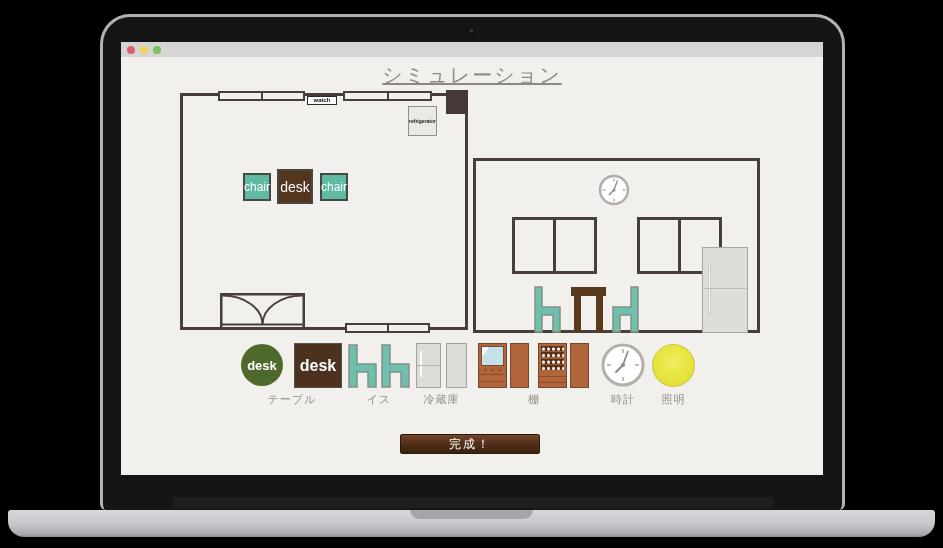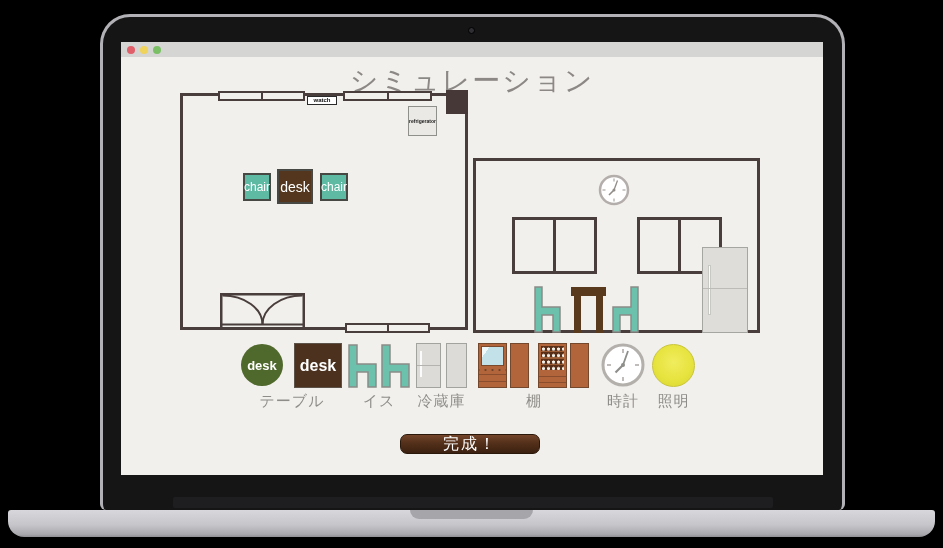--- a/index.html
+++ b/index.html
@@ -26,21 +26,21 @@
           background:#f2f0ec;overflow:hidden;}
   .titlebar{position:absolute;left:0;top:0;width:702px;height:15px;
             background:#d5d5d3;display:flex;align-items:center;gap:5px;
             padding-left:6px;box-sizing:border-box;}
   .tdot{width:8px;height:8px;border-radius:50%;}
   .tdot.r{background:#e05f68}.tdot.y{background:#f0d35a}.tdot.g{background:#7abf63}
   .content{position:absolute;left:0;top:15px;width:702px;height:418px;}
   .content *{box-sizing:border-box;}
 
   .app-title{position:absolute;left:0;top:5px;width:702px;text-align:center;
-             font-size:28px;letter-spacing:2px;color:#8b8885;}
+             font-size:20px;letter-spacing:2px;color:#8b8885;text-decoration:underline;}
 
   
   .room-l{position:absolute;left:59px;top:36px;width:288px;height:237px;
           border:3px solid #493e3c;}
   .pwin{position:absolute;height:10px;background:#f2f0ec;border:2px solid #493e3c;}
   .pwin .mull{position:absolute;left:50%;top:0;width:2px;height:100%;
               margin-left:-1px;background:#493e3c;}
   .watch-tag{position:absolute;left:124px;top:0;width:30px;height:9px;
              background:#fff;border:1px solid #2a2a2a;font-size:6px;font-weight:bold;
              color:#111;text-align:center;line-height:7px;}
@@ -69,21 +69,21 @@
   .etable{position:absolute;left:95px;top:126px;width:35px;height:46px;}
   .etable .bar{position:absolute;left:0;top:0;width:35px;height:9px;background:#593a1c;}
   .etable .leg{position:absolute;top:8px;width:7px;height:38px;background:#593a1c;}
   .echair{position:absolute;width:27px;height:47px;}
   .echair.flip{transform:scaleX(-1);}
   .wallclock{position:absolute;left:122px;top:13px;}
 
   
   .tgroup{position:absolute;top:286px;}
   .tlabel{position:absolute;left:0;top:49px;width:100%;text-align:center;
-          font-size:15px;letter-spacing:1px;color:#8f8d89;white-space:nowrap;}
+          font-size:11px;letter-spacing:1px;color:#8f8d89;white-space:nowrap;}
   .ticon{position:absolute;}
   .circ-green{width:42px;height:42px;border-radius:50%;background:#4f682c;
           color:#fff;font-weight:bold;font-size:13px;display:flex;
           align-items:center;justify-content:center;}
   .sq-brown{width:48px;height:45px;background:#4c321e;border:1px solid #5c5248;
           color:#fff;font-weight:bold;font-size:16px;display:flex;
           align-items:center;justify-content:center;}
   .tfridge{width:25px;height:45px;background:#dcdbd7;border:1px solid #a2a29e;position:absolute;}
   .tfridge .handle{position:absolute;left:3px;top:7px;width:2px;height:26px;background:#fbfbf9;}
   .tfridge .split{position:absolute;left:0;top:21px;width:100%;height:1px;background:#b4b3af;}
@@ -100,21 +100,21 @@
   .shelf .hline2{position:absolute;left:0;top:37px;width:100%;height:1px;background:#8a4e2e;}
   .shelf .knobs{position:absolute;left:0;top:25px;width:100%;height:2px;
           background-image:radial-gradient(circle,#6e432a 1px,rgba(0,0,0,0) 1.2px);
           background-size:7px 2px;background-position:center;}
   .circ-yellow{width:43px;height:43px;border-radius:50%;
           background:radial-gradient(circle at 50% 42%,#f0ed5e 0%,#e7e33f 55%,#dbd72f 100%);
           border:1px solid #c8c43c;}
 
   .finish-btn{position:absolute;left:279px;top:377px;width:140px;height:20px;
           background:linear-gradient(180deg,#74452a 0%,#53301a 45%,#3c2110 100%);
-          border:1px solid #2a180b;border-radius:7px;color:#fff;font-size:16px;
+          border:1px solid #2a180b;border-radius:2px;color:#fff;font-size:12px;
           letter-spacing:2px;display:flex;align-items:center;justify-content:center;
           cursor:pointer;}
 </style>
 </head>
 <body>
 
 <div class="lid">
   <div class="camera"></div>
   <div class="lid-bottom-strip"></div>
 

